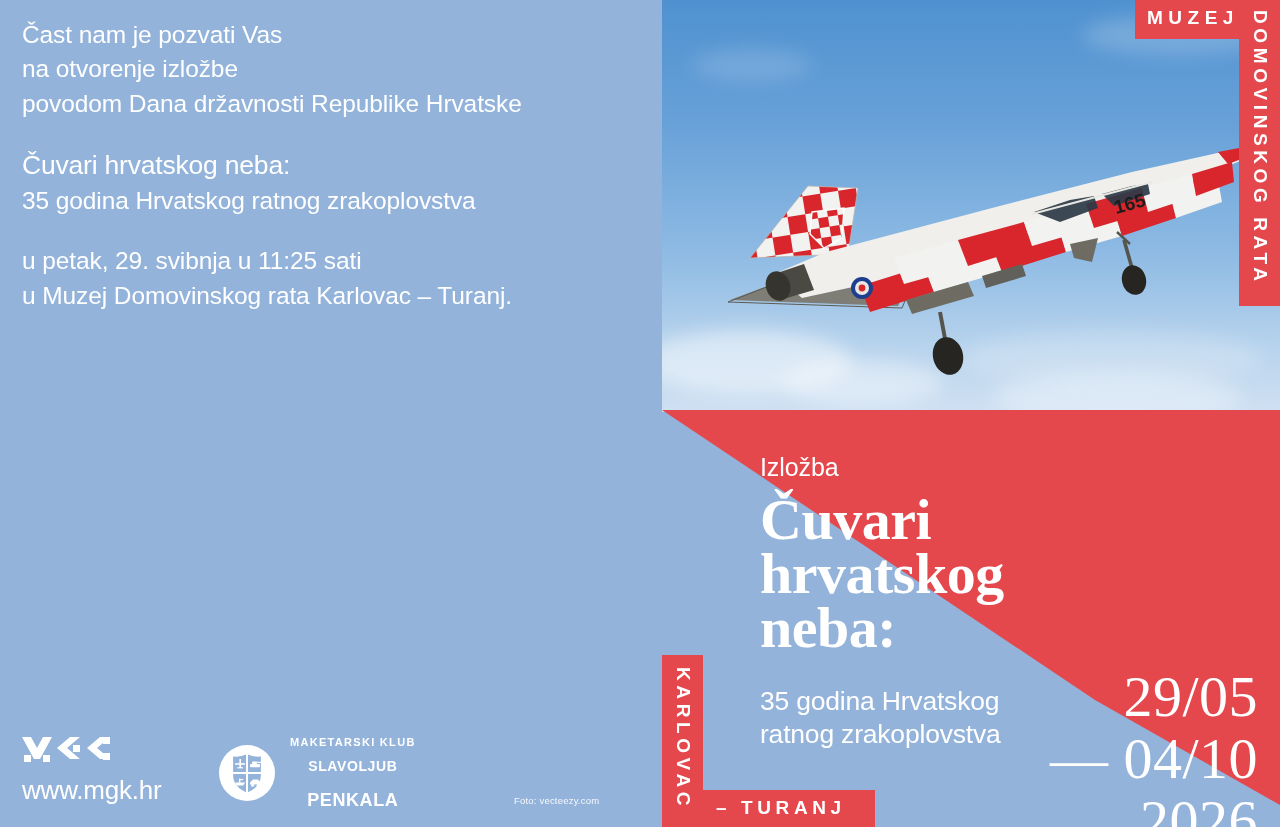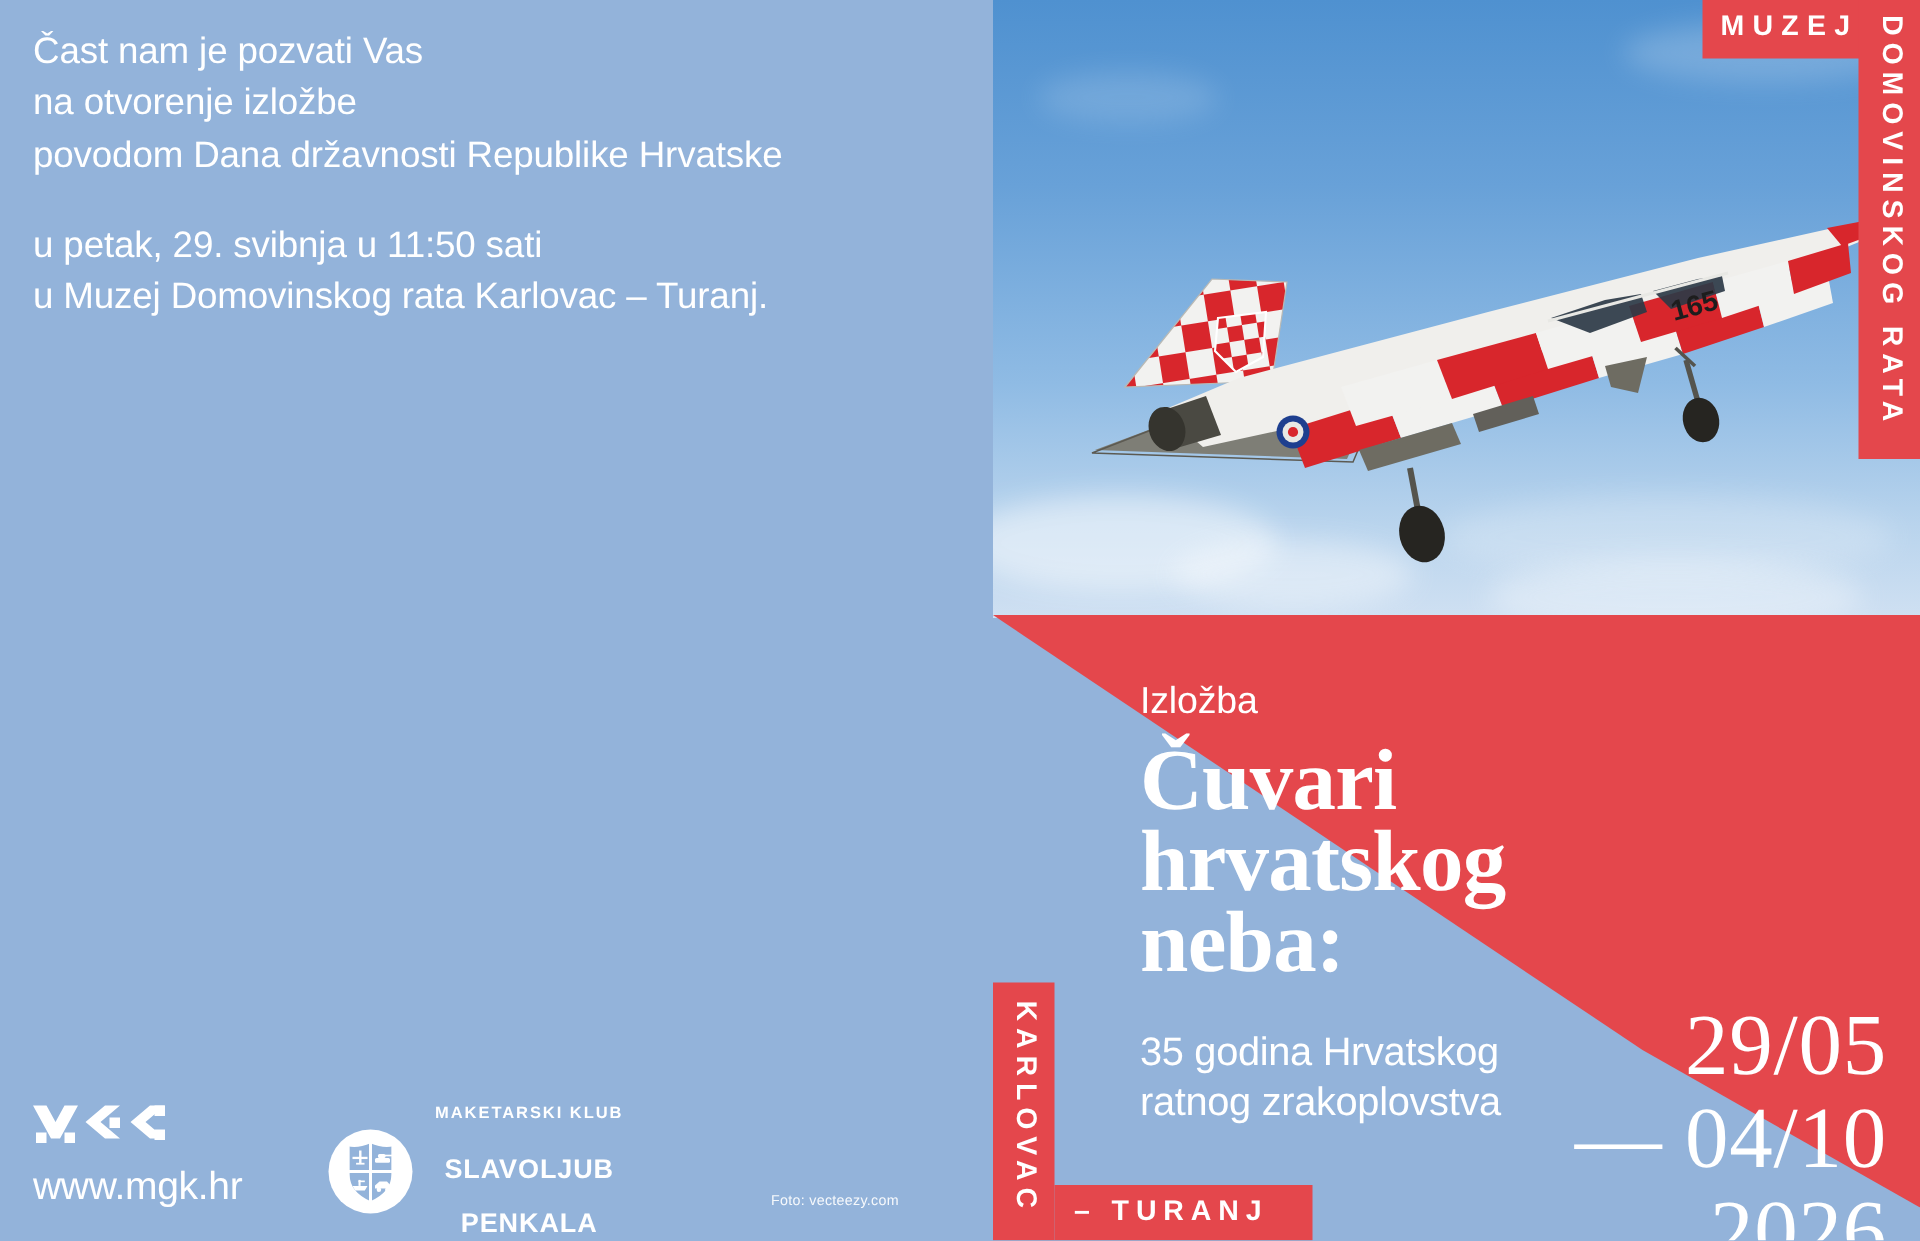--- a/index.html
+++ b/index.html
@@ -179,36 +179,40 @@
     font-size:26px; font-weight:400; letter-spacing:-0.2px;
     color:#ffffff;
   }
   .mkp {
     position:absolute; left:218px; top:737px;
     display:flex; align-items:center; gap:14px;
   }
   .mkp .badge { width:58px; height:58px; flex:0 0 58px; }
   .mkp .words { color:#ffffff; line-height:1.0;text-align:center; }
   .mkp .w1 { font-size:11px; font-weight:700; letter-spacing:1.3px; }
-  .mkp .w2 { font-size:18px; font-weight:700; letter-spacing:0.6px; margin-top:22px; }
+  .mkp .w2 { font-size:14px; font-weight:700; letter-spacing:0.6px; margin-top:11px; }
   .mkp .w3 { font-size:18px; font-weight:700; letter-spacing:0.6px; margin-top:18px; }
 </style>
 </head>
 <body>
 
 <div id="poster">
 
   <div class="invite">
     <div class="blk">
       <p class="l1">Čast nam je pozvati Vas</p>
       <p class="l1">na otvorenje izložbe</p>
       <p class="l1">povodom Dana državnosti Republike Hrvatske</p>
     </div>
     <div class="blk">
-      <p class="l1">u petak, 29. svibnja u 11:50 sati</p>
+      <p class="big">Čuvari hrvatskog neba:</p>
+      <p class="sub">35 godina Hrvatskog ratnog zrakoplovstva</p>
+    </div>
+    <div class="blk">
+      <p class="l1">u petak, 29. svibnja u 11:25 sati</p>
       <p class="l1">u Muzej Domovinskog rata Karlovac – Turanj.</p>
     </div>
   </div>
 
   <div class="photo">
     <div class="cloud cl4"></div>
     <div class="cloud cl5"></div>
     <div class="cloud cl6"></div>
     <div class="cloud cl1"></div>
     <div class="cloud cl2"></div>

